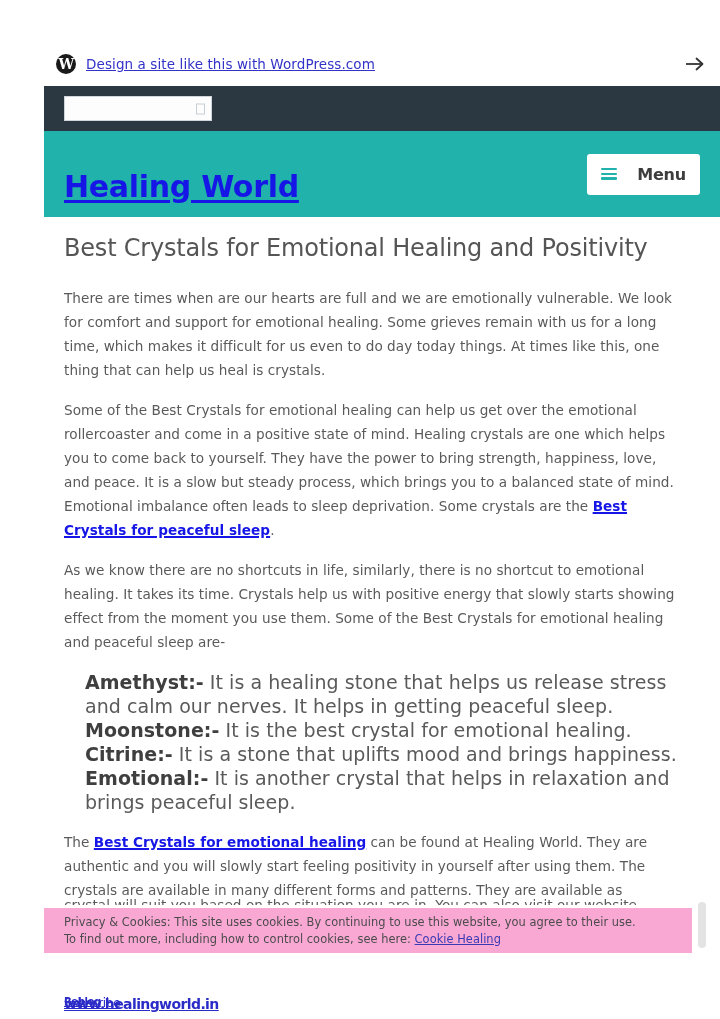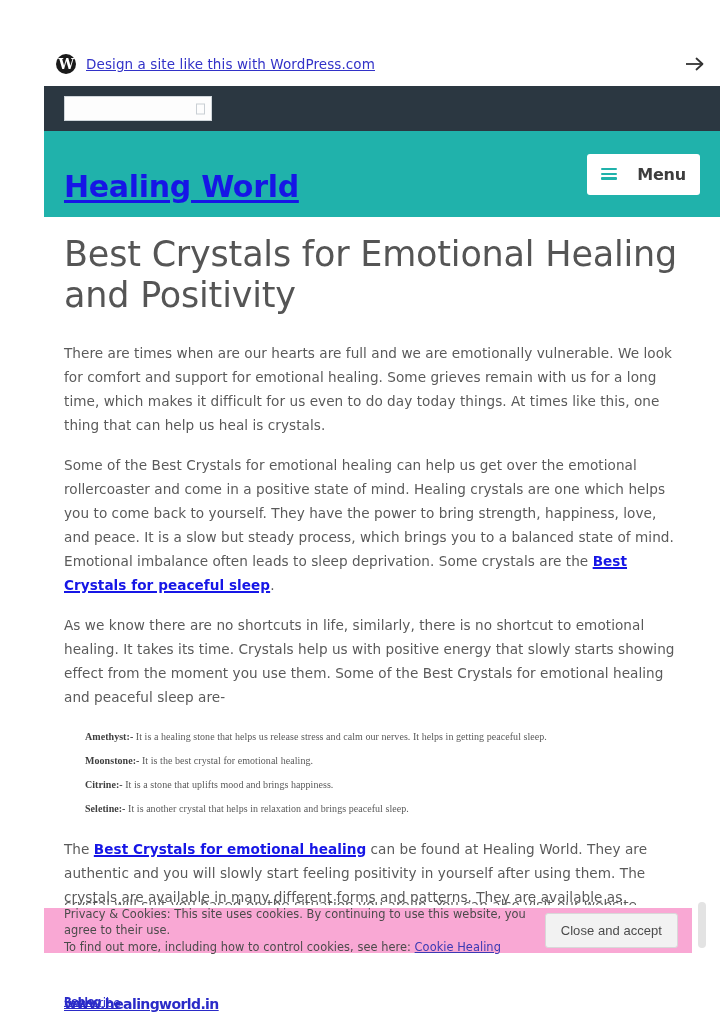--- a/index.html
+++ b/index.html
@@ -181,21 +181,21 @@
   }
 
   
   .article {
     position: absolute;
     left: 64px;
     top: 234px;
     width: 614px;
   }
   .entry-title {
-    font-size: 35px;
+    font-size: 24px;
     font-weight: 400;
     color: #555555;
     line-height: 1.18;
     margin: 0 0 24px 0;
     letter-spacing: -0.2px;
   }
   .para {
     font-size: 13.6px;
     line-height: 24px;
     color: #5a5a5a;
@@ -210,26 +210,25 @@
     text-decoration-thickness: 2px;
     cursor: pointer;
   }
 
   .crystal-list {
     margin: 0 0 16px 0;
     padding: 0;
     list-style: none;
   }
   .crystal-list li {
-    font-size: 10px;
+    font-size: 19px;
     line-height: 24px;
     color: #5a5a5a;
     padding-left: 21px;
     letter-spacing: 0.05px;
-    font-family: Liberation Serif, serif;
   }
   .crystal-list li b { color: #3f3f3f; font-weight: 700; }
 
   
   .clipped-line {
     position: absolute;
     left: 64px;
     top: 893px;
     width: 614px;
     height: 12px;
@@ -362,21 +361,21 @@
     <p class="para">
       <span>Some of the Best Crystals for emotional healing can help us get over the emotional rollercoaster and come in a positive state of mind. Healing crystals are one which helps you to come back to yourself. They have the power to bring strength, happiness, love, and peace. It is a slow but steady process, which brings you to a balanced state of mind. Emotional imbalance often leads to sleep deprivation. Some crystals are the </span><a class="inline-link">Best Crystals for peaceful sleep</a><span>.</span>
     </p>
 
     <p class="para">As we know there are no shortcuts in life, similarly, there is no shortcut to emotional healing. It takes its time. Crystals help us with positive energy that slowly starts showing effect from the moment you use them. Some of the Best Crystals for emotional healing and peaceful sleep are-</p>
 
     <ul class="crystal-list">
       <li><b>Amethyst:-</b><span> It is a healing stone that helps us release stress and calm our nerves. It helps in getting peaceful sleep.</span></li>
       <li><b>Moonstone:-</b><span> It is the best crystal for emotional healing.</span></li>
       <li><b>Citrine:-</b><span> It is a stone that uplifts mood and brings happiness.</span></li>
-      <li><b>Seletine:-</b><span> It is another crystal that helps in relaxation and brings peaceful sleep.</span></li>
+      <li><b>Emotional:-</b><span> It is another crystal that helps in relaxation and brings peaceful sleep.</span></li>
     </ul>
 
     <p class="para">
       <span>The </span><a class="inline-link">Best Crystals for emotional healing</a><span> can be found at Healing World. They are authentic and you will slowly start feeling positivity in yourself after using them. The crystals are available in many different forms and patterns. They are available as bracelets, stones to be kept on table or as a necklace. As Healing World is the center for healing, we have experts who will guide you on which</span>
     </p>
 
   </div>
 
   <div class="clipped-line">crystal will suit you based on the situation you are in. You can also visit our website</div>
 
@@ -384,19 +383,18 @@
     <span class="fc-site">www.healingworld.in</span>
     <span class="fc-reblog">Reblog</span>
     <span class="fc-subscribe">Subscribe</span>
   </div>
 
   <div class="cookie-banner">
     <div class="cookie-text">
       <span>Privacy &amp; Cookies: This site uses cookies. By continuing to use this website, you agree to their use.</span><br>
       <span>To find out more, including how to control cookies, see here: </span><a class="cookie-link">Cookie Healing</a>
     </div>
-    <button class="cookie-btn">Close and accept</button>
   </div>
 
   <div class="scrollbar-track"></div>
   <div class="scrollbar-thumb"></div>
 
 </div>
 
 </body></html>

